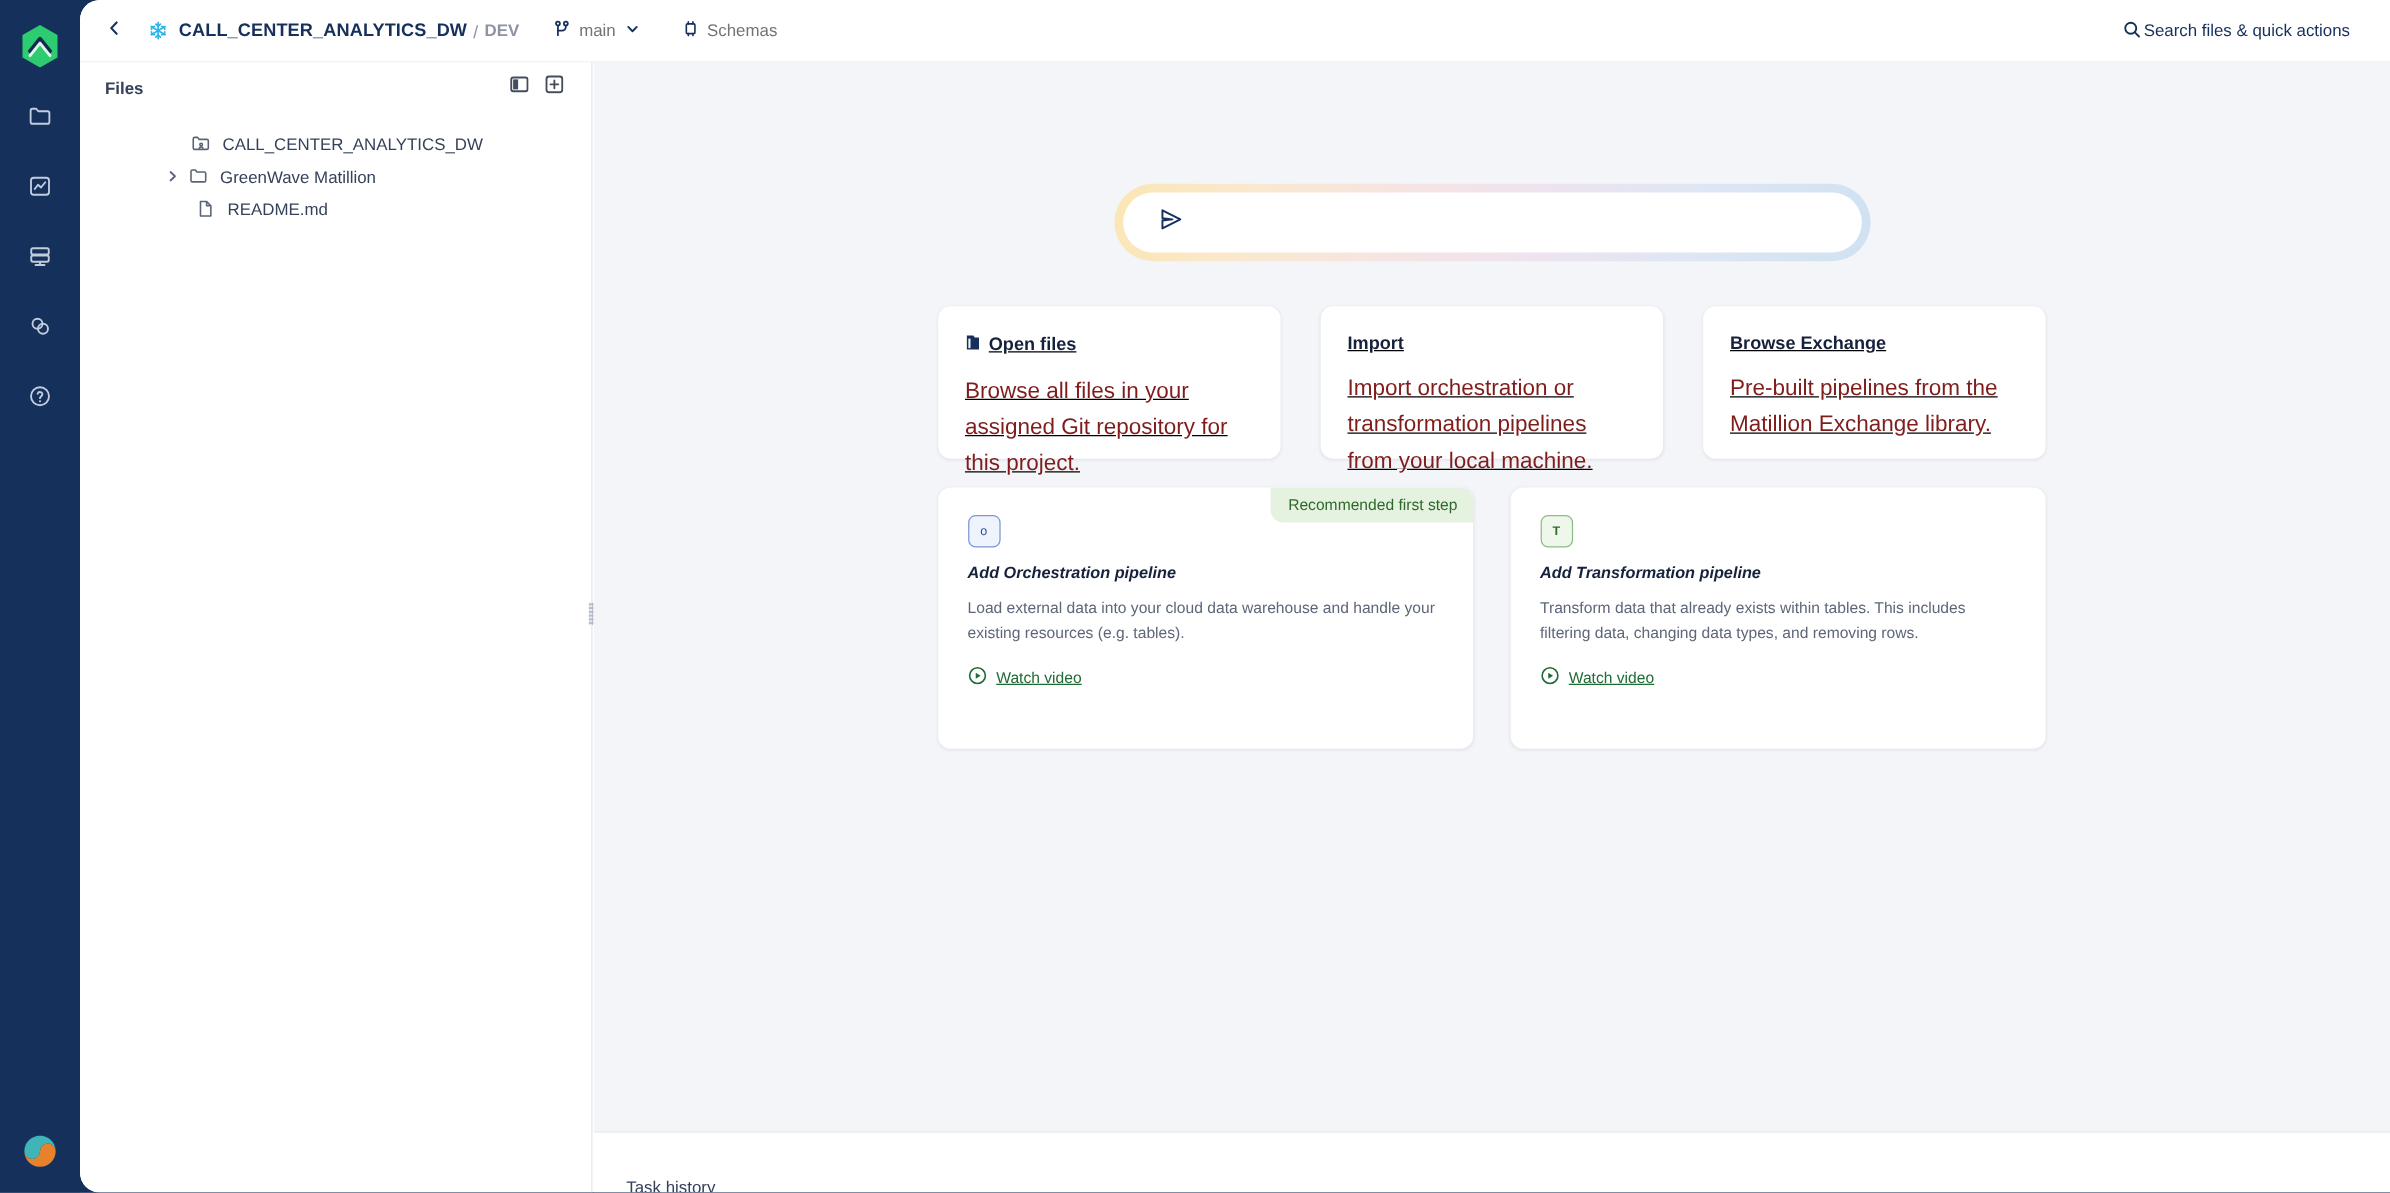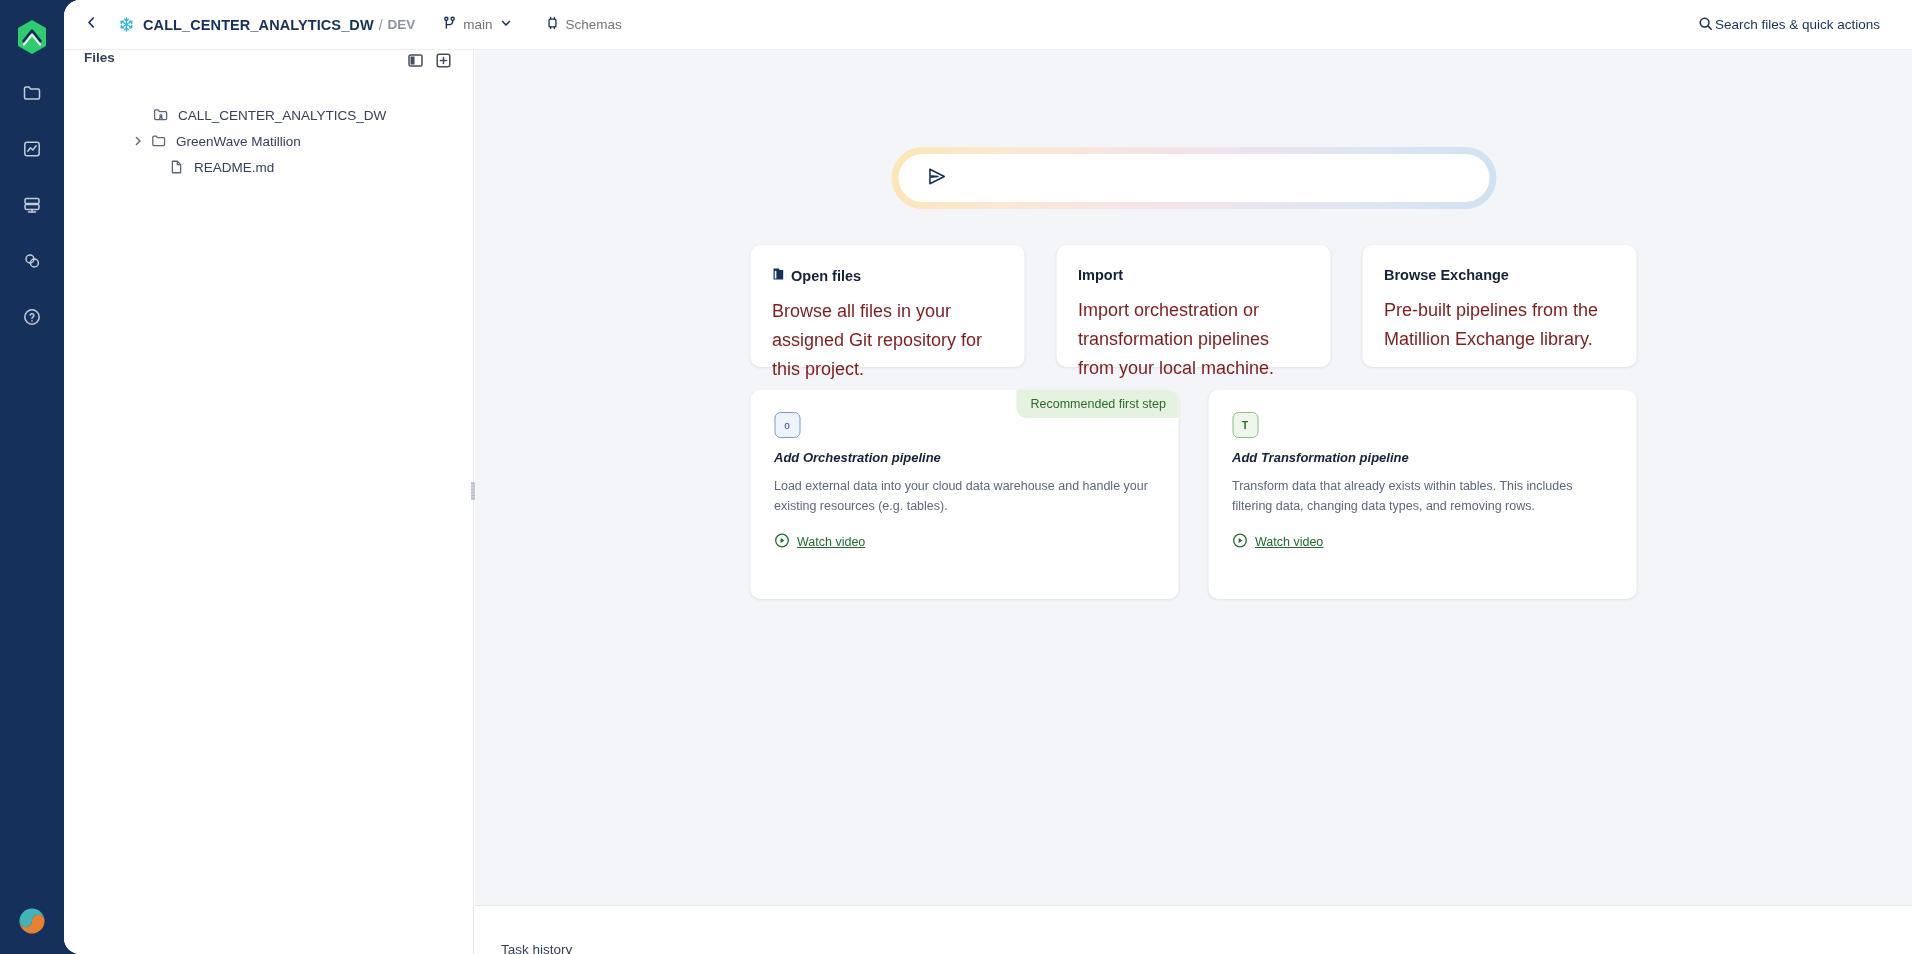--- a/index.html
+++ b/index.html
@@ -115,21 +115,21 @@
 
   
   .files-panel {
     position: absolute;
     left: 0; top: 50px;
     width: 410px; height: 904px;
     background: #ffffff;
     border-right: 1px solid #e4e7ec;
   }
   .files-head {
-    display: flex; 
+    display: flex; align-items: center;
     height: 40px;
     padding: 0 18px 0 20px;
   }
   .files-title {
     font-size: 13.5px; font-weight: bold; color: #35405a;
   }
   .files-head-spacer { flex: 1; }
   .files-action {
     width: 24px; height: 24px;
     display: flex; align-items: center; justify-content: center;
@@ -140,21 +140,21 @@
   .tree { padding-top: 12px; }
   .tree-row {
     display: flex; align-items: center;
     height: 26px;
     font-size: 13.5px;
     color: #35405a;
     cursor: pointer;
     padding-left: 18px;
   }
   .tree-row.level0 { padding-left: 86px; }
-  .tree-row.level1 { padding-left: 92px; margin-left: 12px; }
+  .tree-row.level1 { padding-left: 92px; }
   .tree-root { padding-left: 88px; }
   .chev {
     width: 16px; height: 16px;
     display: flex; align-items: center; justify-content: center;
     margin-left: -20px;
     margin-right: 4px;
     color: #5a6478;
   }
   .tree-ico {
     width: 17px; height: 17px;
@@ -236,20 +236,21 @@
     gap: 32px;
   }
   .card-sm {
     width: 274px;
     height: 122px;
     background: #ffffff;
     border-radius: 10px;
     box-shadow: 0 1px 3px rgba(26,38,69,.09);
     padding: 22px 22px 0 22px;
     cursor: pointer;
+    text-decoration: underline;
   }
   .card-sm-title {
     display: flex; align-items: center; gap: 7px;
     font-size: 14.5px; font-weight: bold; color: #16213c;
     margin-bottom: 13px;
   }
   .card-sm-desc {
     font-size: 18px; color: #7f1d1d; line-height: 1.62;
   }
 

